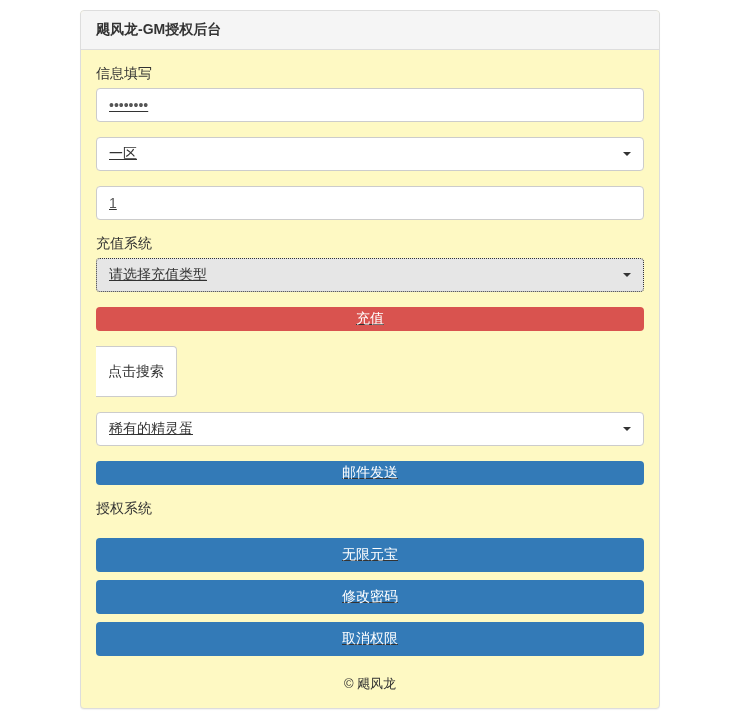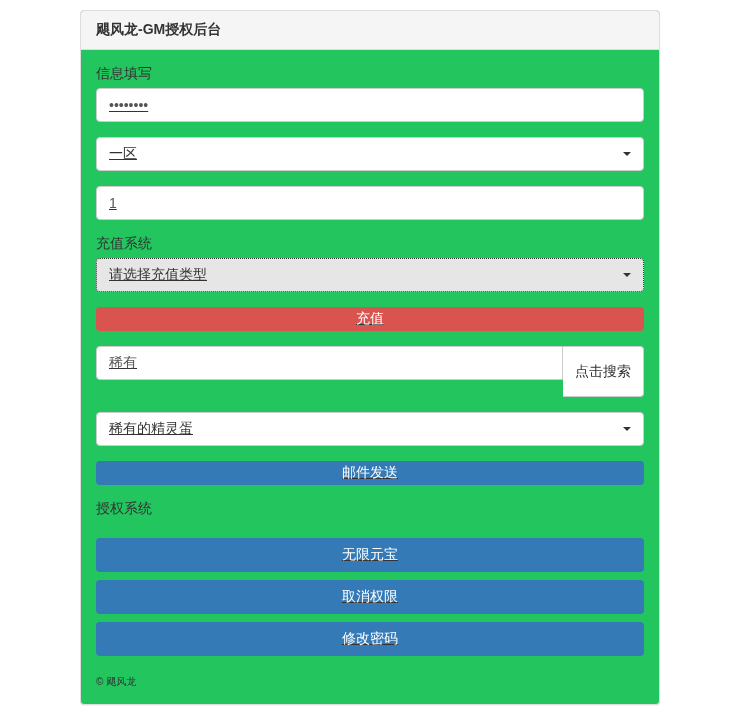--- a/index.html
+++ b/index.html
@@ -9,21 +9,21 @@
       color: #333;
       background: #fff;
       padding: 10px;
     }
     .panel {
       width: 580px;
       margin: 0 auto;
       border: 1px solid #ddd;
       border-radius: 4px;
       box-shadow: 0 1px 1px rgba(0,0,0,.05);
-      background: #22c55e;
+      background: #fef9c3;
     }
     .panel-heading {
       padding: 10px 15px;
       border-bottom: 1px solid #ddd;
       border-top-left-radius: 3px;
       border-top-right-radius: 3px;
       background: #f5f5f5;
     }
     .panel-title {
       font-size: 14px;
@@ -123,22 +123,23 @@
       flex-wrap: wrap;
       flex-direction: column;
     }
     .btn-row .btn-primary {
       width: auto;
       padding: 6px 12px;
       height: 34px;
     }
     .footer {
       padding: 4px 0 0 0;
-      font-size: 10px;
-      color: #333;
+      font-size: 13px;
+      color: #333;
+      text-align: center;
     }
   </style>
 </head>
 <body>
 
 <div class="panel">
   <div class="panel-heading">
     <div class="panel-title">飓风龙-GM授权后台</div>
   </div>
   <div class="panel-body">
@@ -170,21 +171,20 @@
         </button>
       </div>
     </div>
 
     <div class="form-group">
       <button class="btn-block btn-danger">充值</button>
     </div>
 
     <div class="form-group">
       <div class="input-group">
-        <input type="text" class="form-control" value="稀有" style="">
         <span class="input-group-btn">
           <button class="btn-default">点击搜索</button>
         </span>
       </div>
     </div>
 
     <div class="form-group">
       <div class="bootstrap-select">
         <button type="button" class="btn">
           <span>稀有的精灵蛋</span>
@@ -197,20 +197,20 @@
     <div class="form-group">
       <button class="btn-block btn-primary">邮件发送</button>
     </div>
 
     <div class="form-group">
       <label class="section-label">授权系统</label>
     </div>
 
     <div class="form-group btn-row">
       <button class="btn-block btn-primary">无限元宝</button>
+      <button class="btn-block btn-primary">修改密码</button>
       <button class="btn-block btn-primary">取消权限</button>
-      <button class="btn-block btn-primary">修改密码</button>
     </div>
 
     <div class="footer">© 飓风龙</div>
 
   </div>
 </div>
 
 </body></html>

